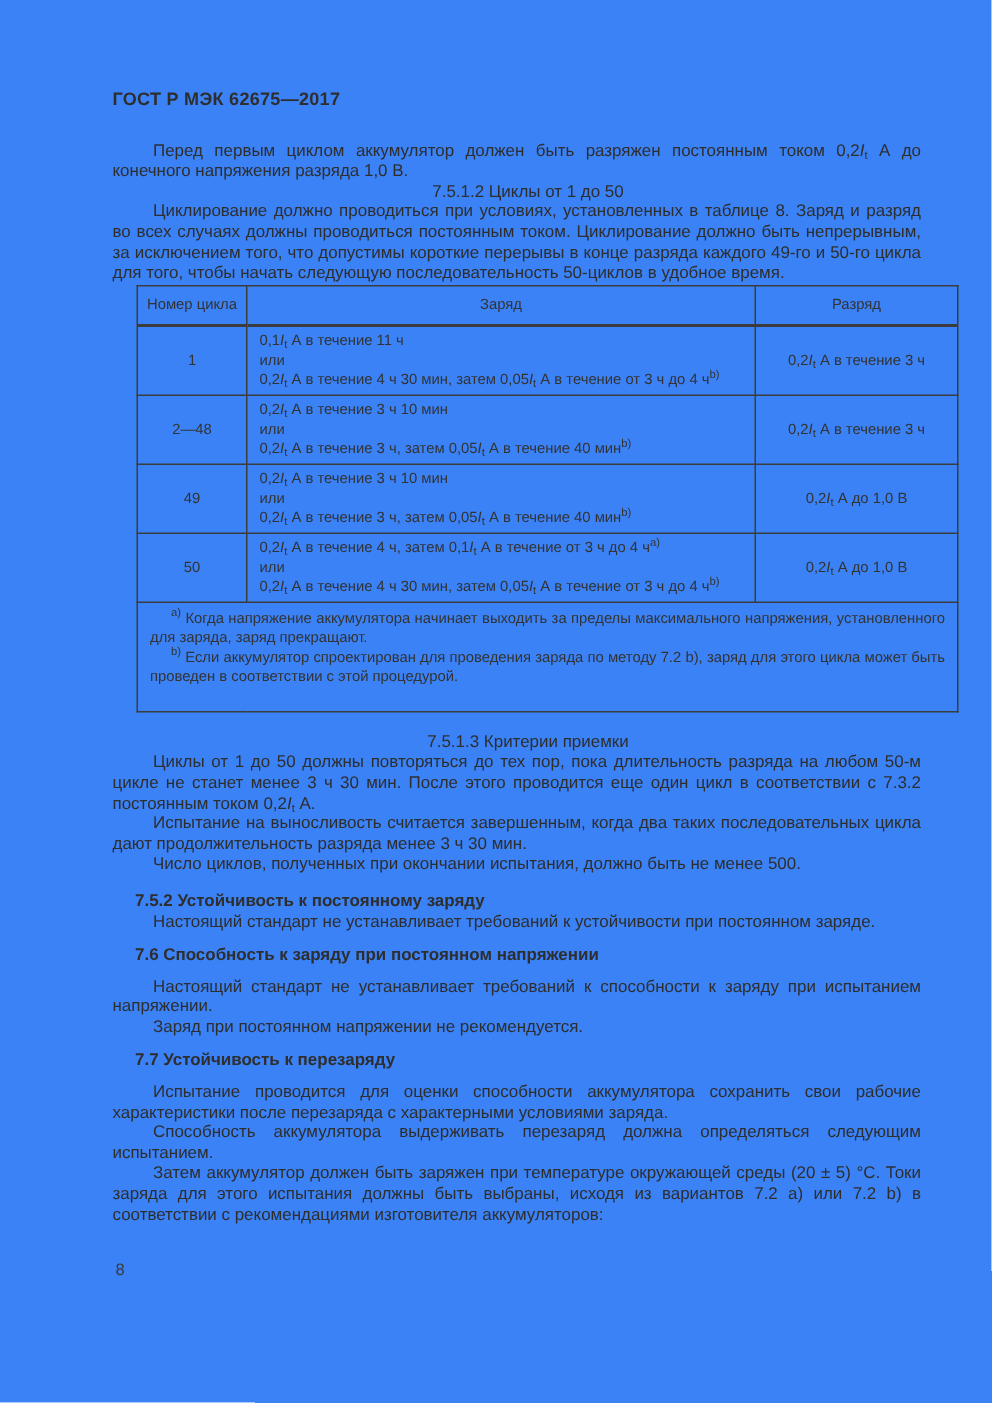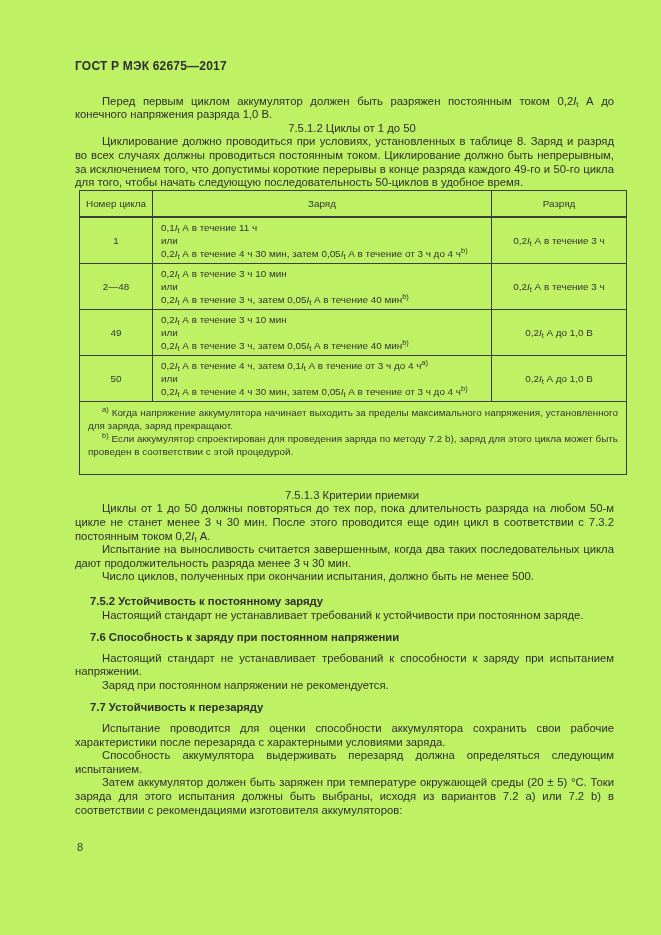--- a/index.html
+++ b/index.html
@@ -1,31 +1,31 @@
 <!DOCTYPE html>
 <html><head>
 <meta charset="utf-8">
 <style>
   html, body { margin:0; padding:0; background:#ffffff; }
   .page {
-    position:relative; width:661px; height:935px; background:#bef264;
+    position:relative; width:661px; height:935px; background:#3b82f6;
     font-family:"Liberation Sans", sans-serif; color:#2e2e2e; overflow:hidden;
   }
   .content { position:absolute; left:75px; top:60px; width:539px;
     font-size:11.3px; line-height:13.6px; text-align:justify; }
   .doc-header { font-weight:700; font-size:12px; letter-spacing:.2px;
     margin:0 0 21px 0; text-align:left; }
   p { margin:0; text-indent:27px; }
   p.noindent { text-indent:0; }
   p.subclause { text-indent:15px; text-align:center; }
   p.bold-inline { text-indent:15px; font-weight:700; text-align:left;margin-top:11px; }
   p.section-heading { text-indent:15px; font-weight:700; text-align:left; margin:9px 0 7px 0; }
   .tbl-caption { margin:13px 0 4px 3px; font-size:10.3px; text-align:left; }
   .cap-word { letter-spacing:2.5px; }
-  table.gost { border-collapse:collapse; margin:0 0 14px 4px; width:530px;
+  table.gost { border-collapse:collapse; margin:0 0 14px 16px; width:530px;
     font-size:9.9px; line-height:13px; color:#333333; table-layout:fixed; }
   table.gost th, table.gost td { border:1px solid #3c3c3c; }
   table.gost thead th { font-weight:400; text-align:center; vertical-align:middle;
     padding:6px 3px; border-bottom-width:2px; }
   td.c-num  { width:66px;  text-align:center; vertical-align:middle; padding:3px 2px; }
   td.c-charge { width:332px; text-align:left; vertical-align:middle; padding:3px 4px 3px 8px; }
   td.c-dis  { width:128px; text-align:center; vertical-align:middle; padding:3px 2px; }
   td.fn-cell { padding:4px 8px 16px 8px; text-align:justify; }
   .fn { margin:0; text-indent:14px; }
   sup { font-size:7.5px; line-height:0; }

